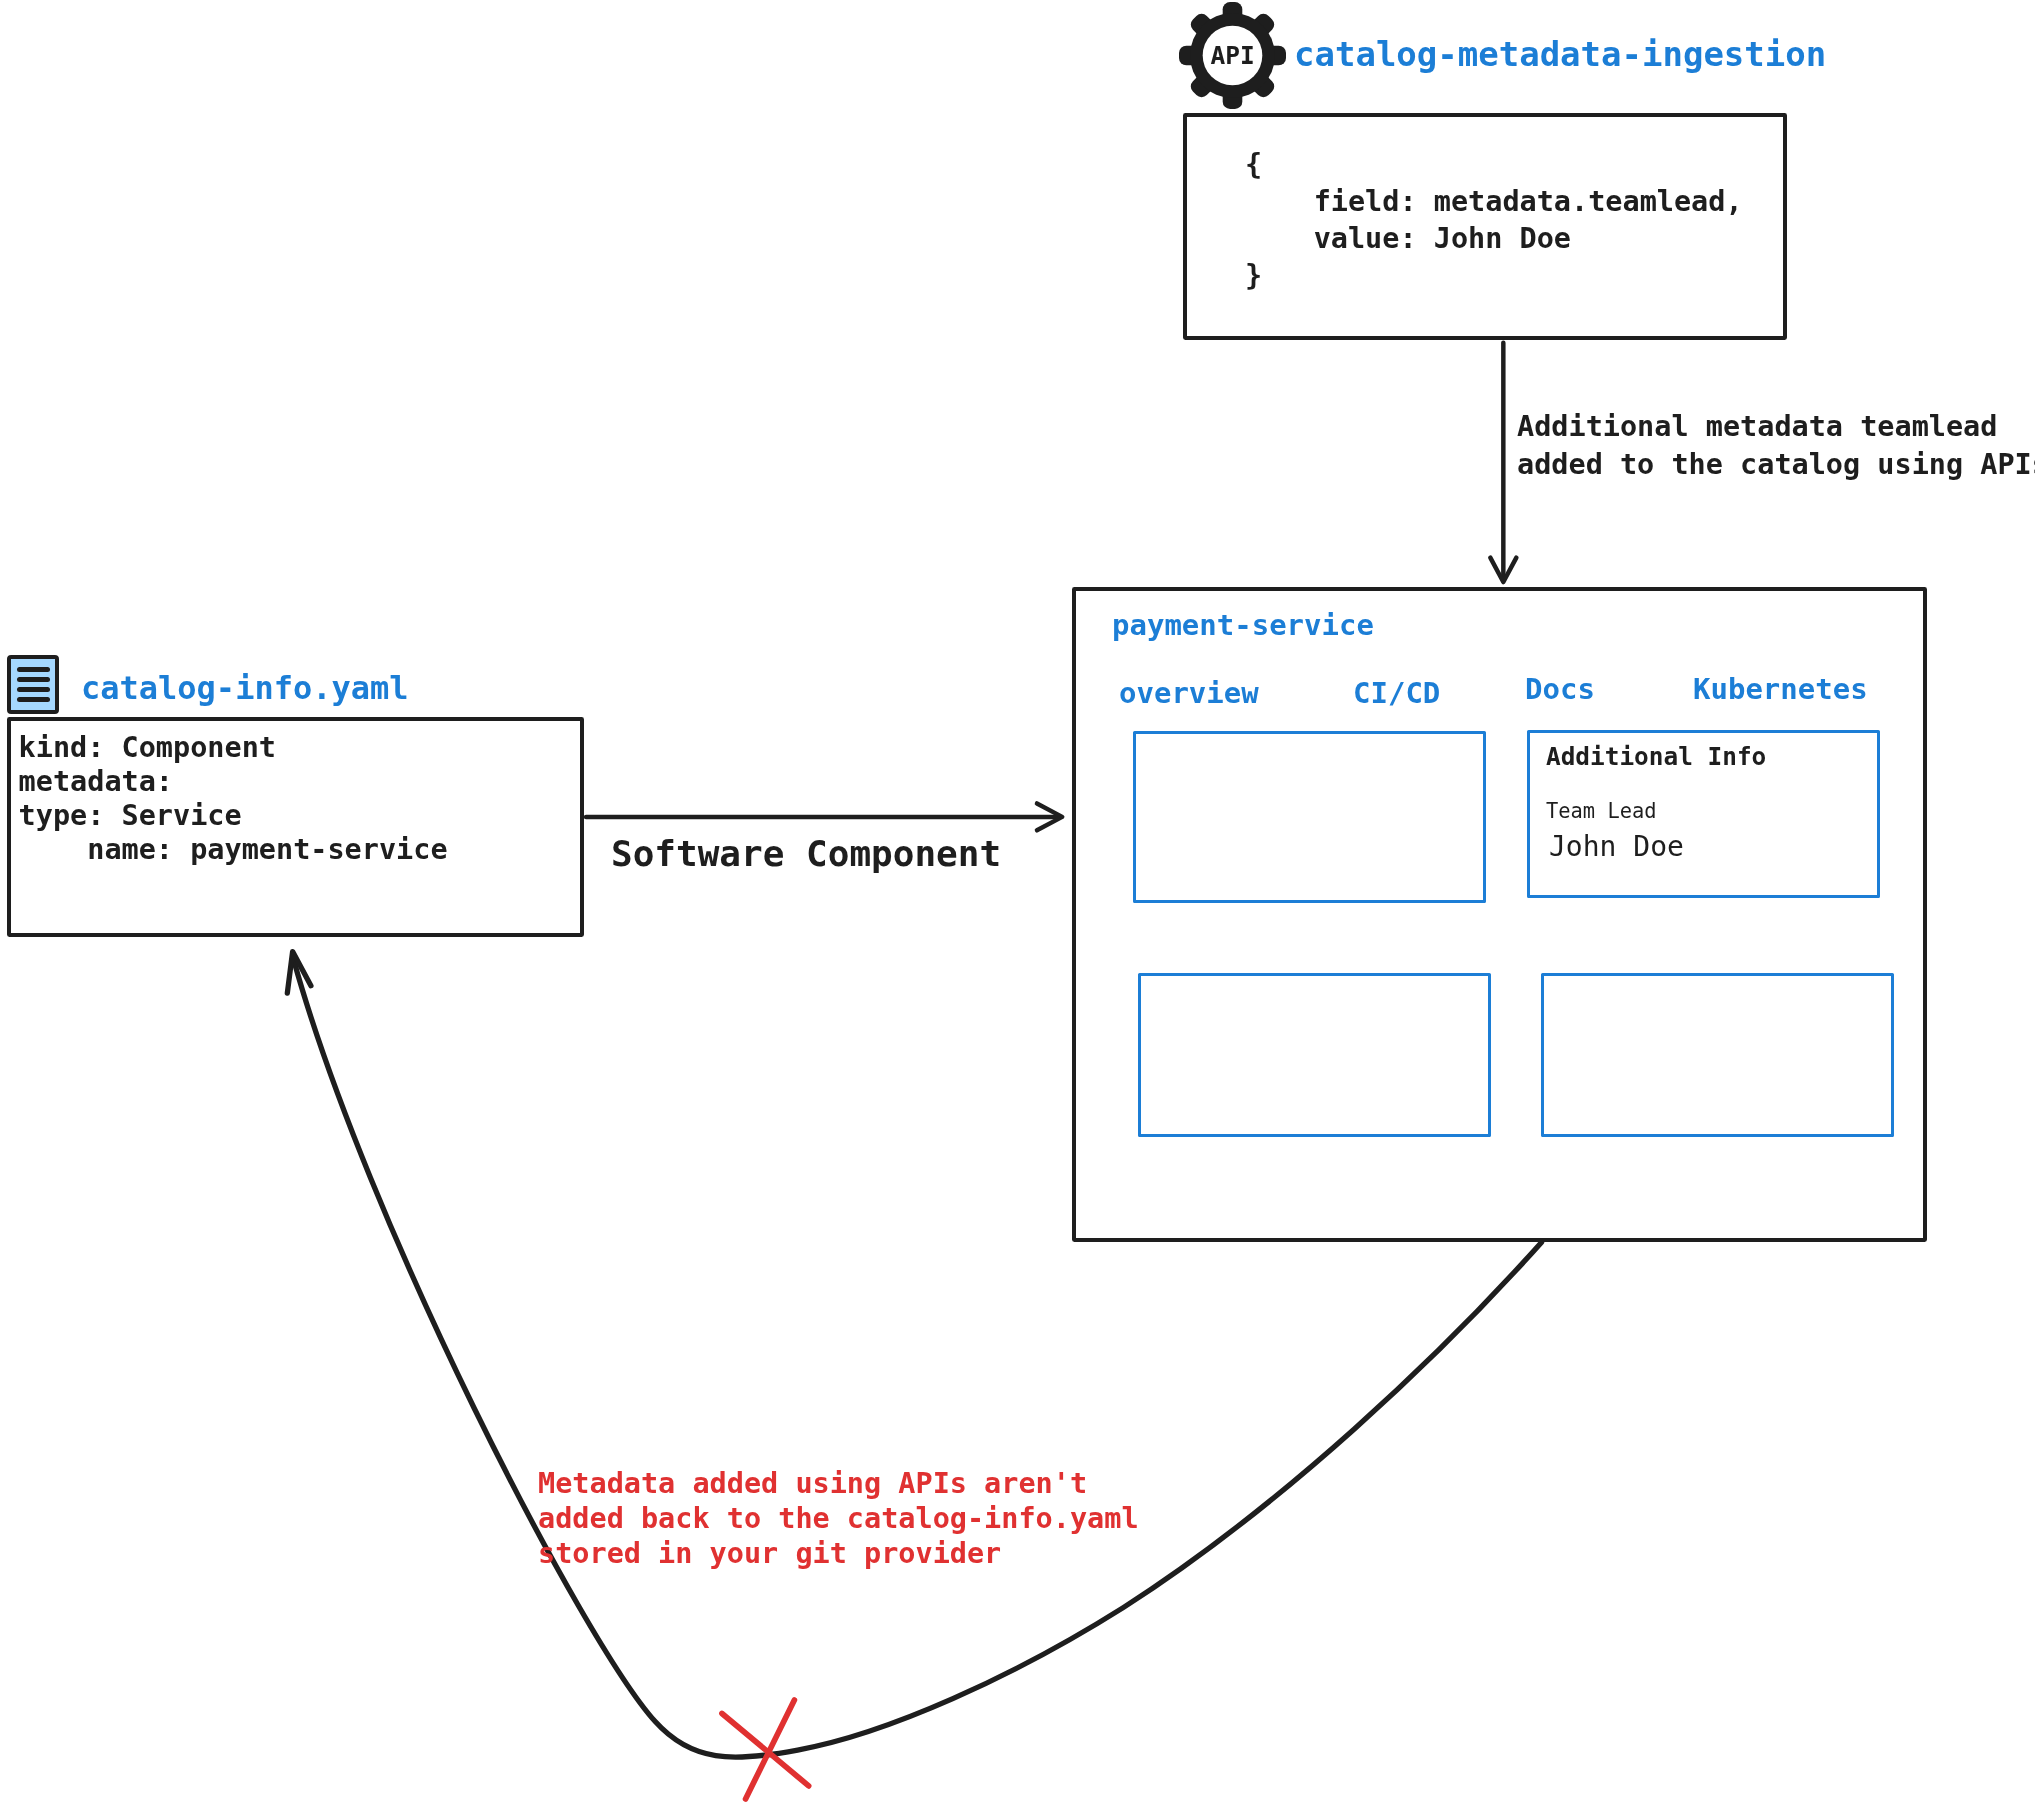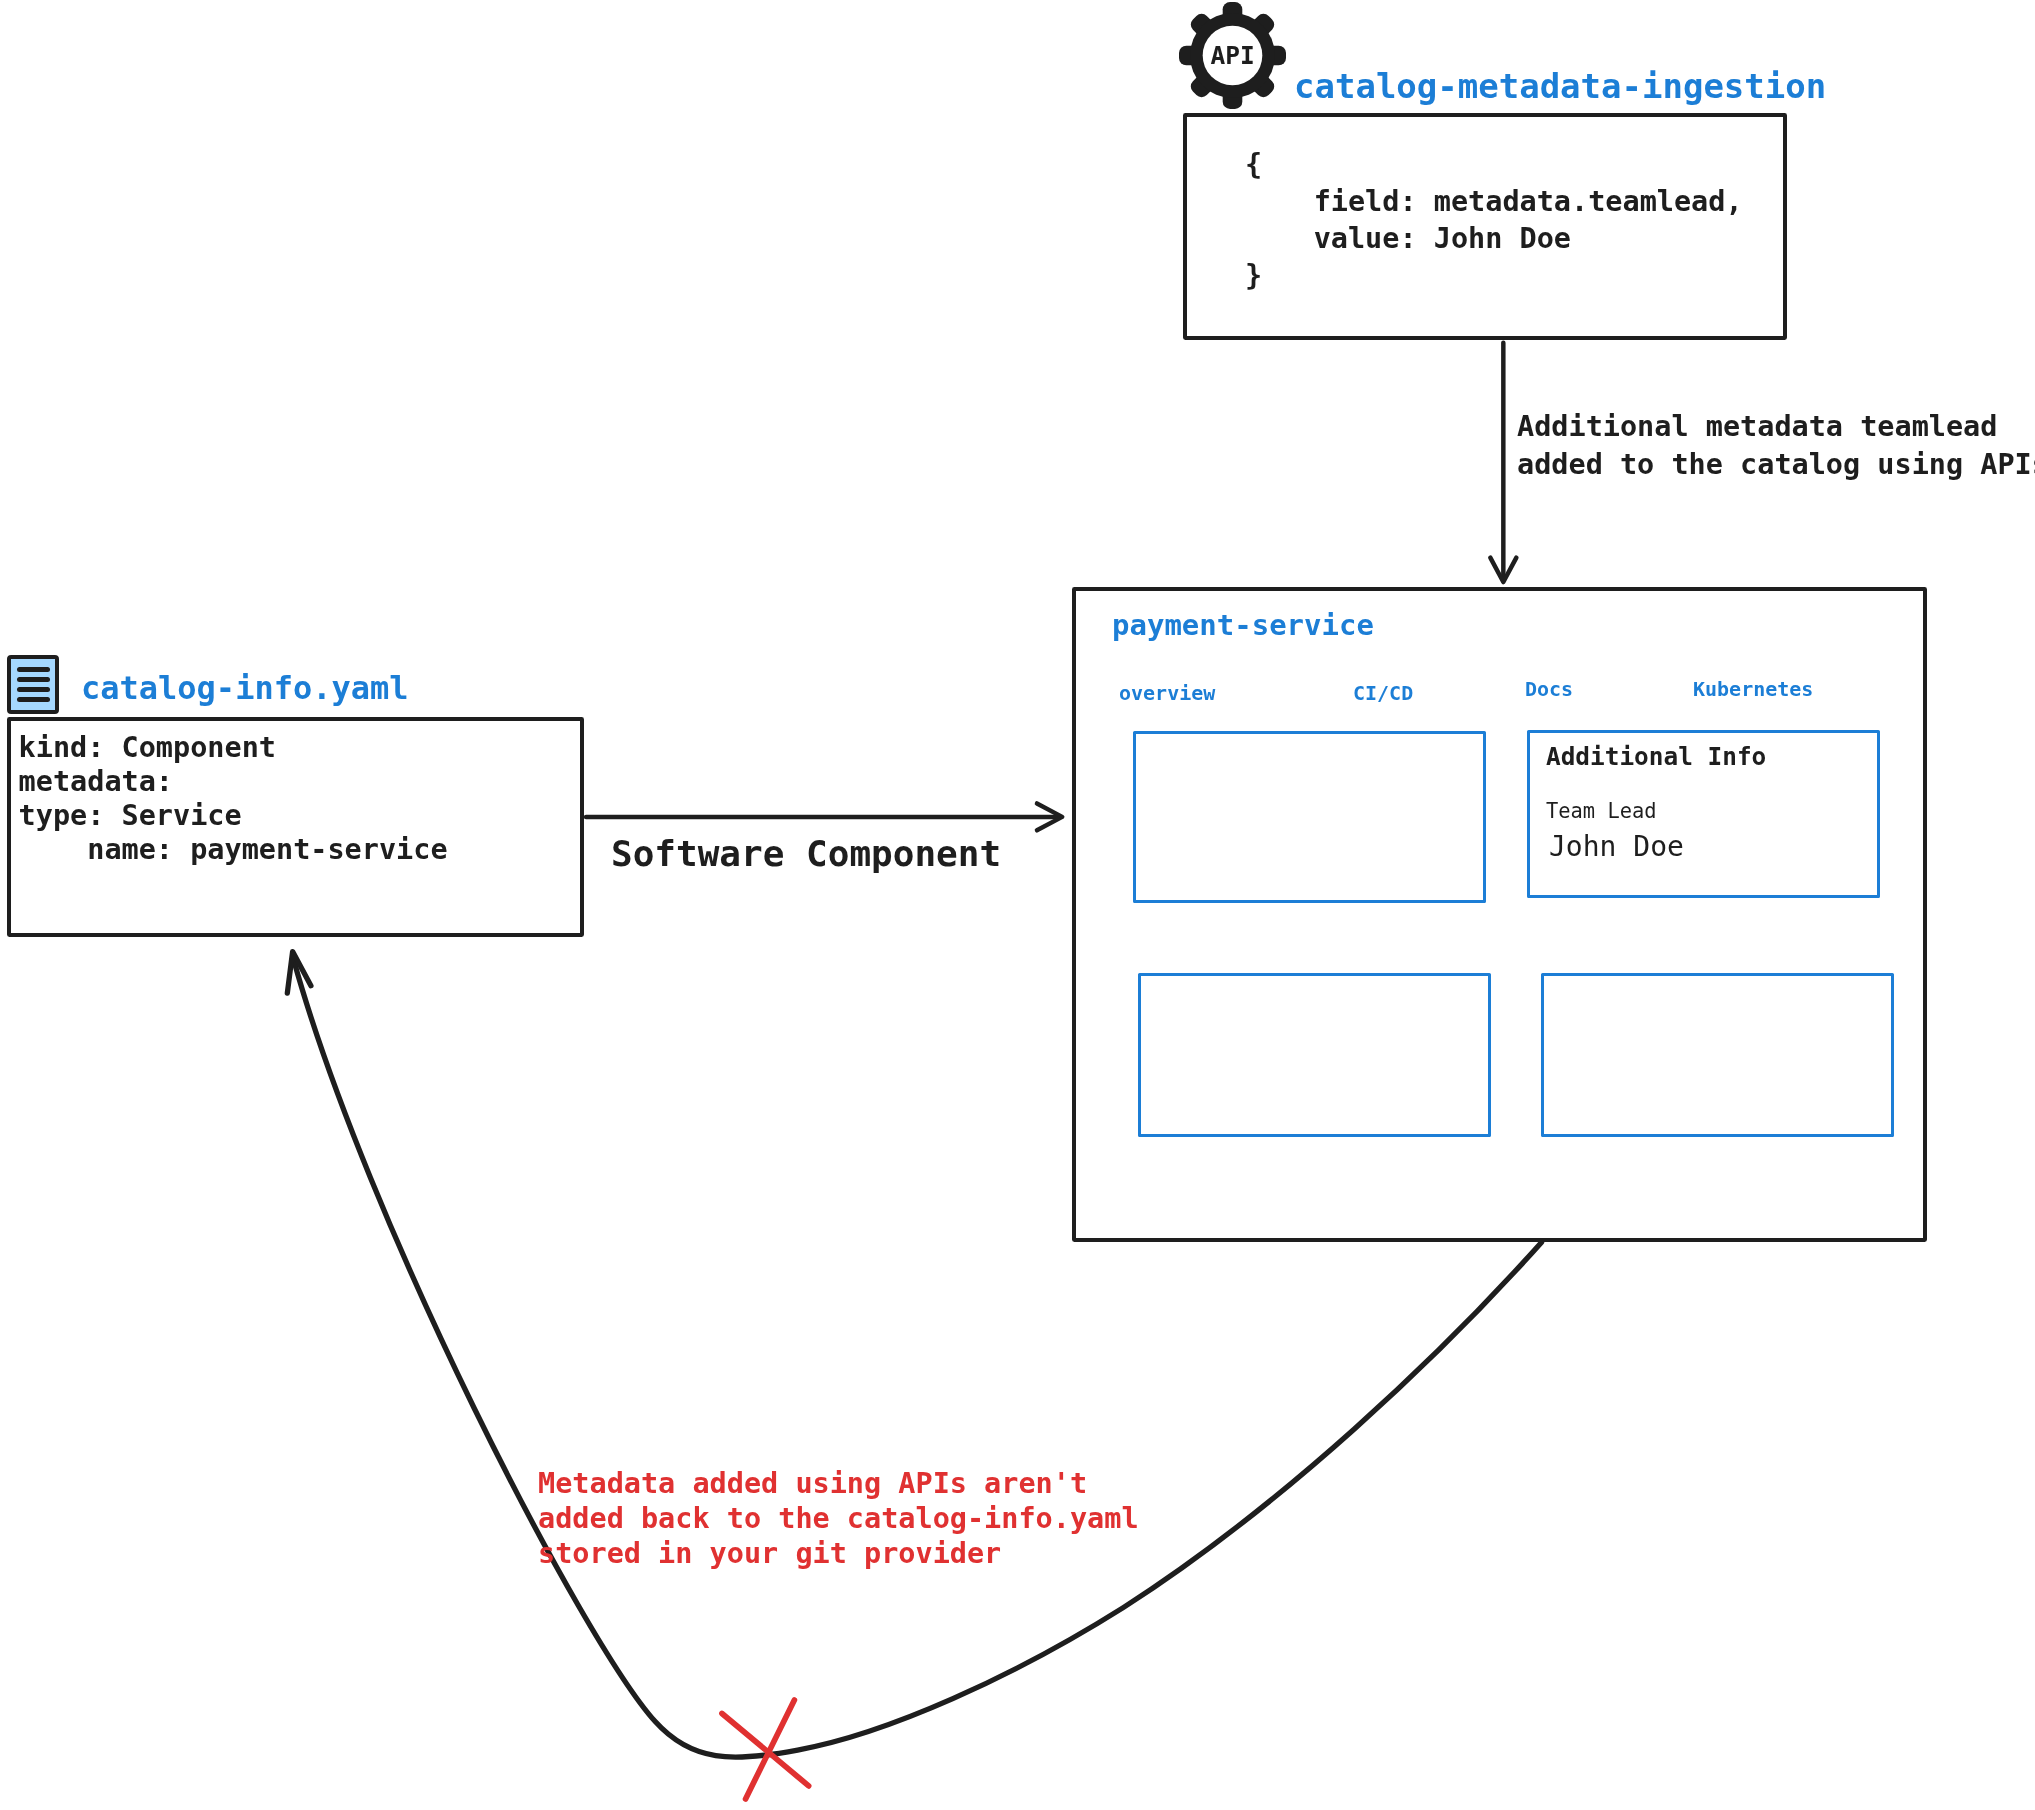--- a/index.html
+++ b/index.html
@@ -17,38 +17,38 @@
   .bold { font-weight: 700; }
 
   
   #connectors { position: absolute; left: 0; top: 0; width: 2056px; height: 1810px; }
   #connectors path { fill: none; stroke: #1e1e1e; stroke-width: 11; stroke-linecap: round; stroke-linejoin: round; }
   #connectors path.curve { stroke-width: 13; }
   #connectors path.red-stroke { stroke: #e03131; stroke-width: 14; }
 
   
   .gear-icon { left: 1179px; top: 2.4px; width: 107px; height: 107px; }
-  .ing-title { left: 1294px; top: 66px; font-size: 34px; line-height: 40px; }
+  .ing-title { left: 1294px; top: 34px; font-size: 34px; line-height: 40px; }
   .ing-box {
     left: 1183px; top: 113px; width: 604px; height: 227px;
     border: 4.5px solid #1e1e1e; border-radius: 2.4px; background: #fff;
     padding: 29px 0 0 58px;
     font-size: 28.5px; line-height: 37px; font-weight: 700;
   }
 
   
   .api-note { left: 1517px; top: 408px; font-size: 28.5px; line-height: 38px; font-weight: 700; }
 
   
   .idp-box {
     left: 1072px; top: 587px; width: 855px; height: 655px;
     border: 4.9px solid #1e1e1e; border-radius: 2.4px; background: #fff;
   }
   .idp-title { left: 36px; top: 18.3px; font-size: 29px; line-height: 33px; }
-  .tab { font-size: 20px; line-height: 33px; font-weight: 700; color: #1c7ed6; }
+  .tab { font-size: 29px; line-height: 33px; font-weight: 700; color: #1c7ed6; }
   .tab-overview   { left: 43px;  top: 86px; }
   .tab-cicd       { left: 277px;  top: 86px; }
   .tab-docs       { left: 449px; top: 82px; }
   .tab-kubernetes { left: 617px; top: 82px; }
   .panel { border: 3.3px solid #1c7ed6; border-radius: 1.6px; background: #fff; }
   .panel-tl { left: 57px;  top: 140px; width: 353px; height: 172px; }
   .panel-tr { left: 451px; top: 139px; width: 353px; height: 168px; }
   .panel-bl { left: 62px;  top: 382px; width: 353px; height: 164px; }
   .panel-br { left: 465px; top: 382px; width: 353px; height: 164px; }
   .panel-heading { left: 16px; top: 8.5px;  font-size: 24.4px; line-height: 30px; font-weight: 700; }

